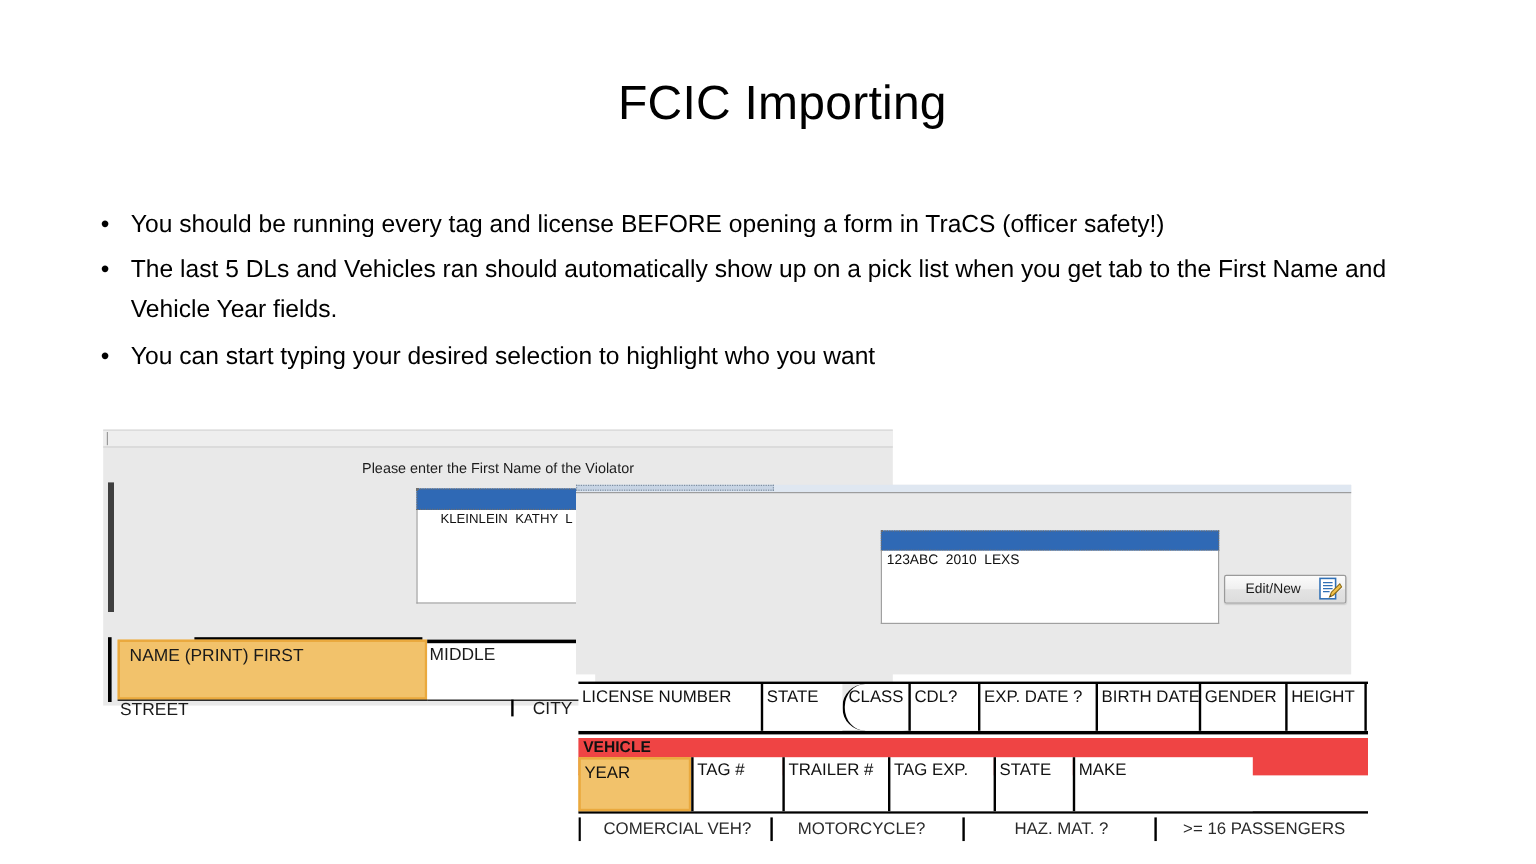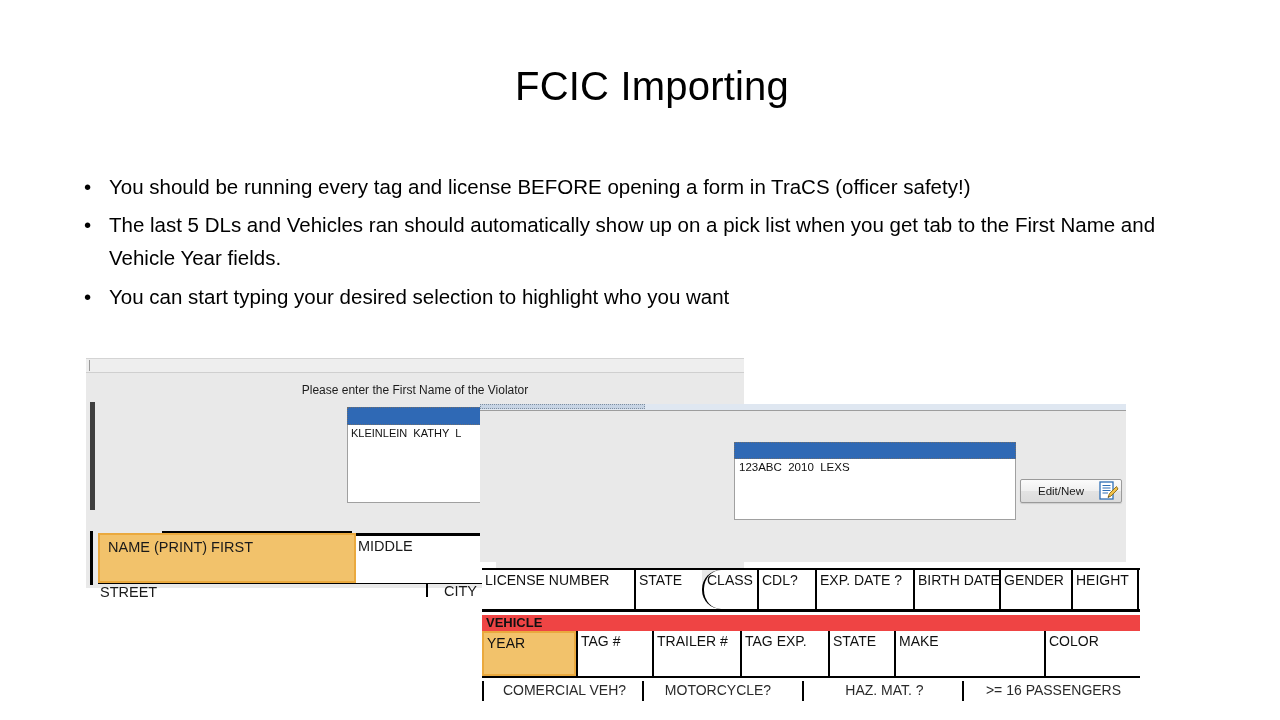--- a/index.html
+++ b/index.html
@@ -118,21 +118,21 @@
     position: absolute;
     left: 0; top: 18px;
     width: 134px;
     height: 78px;
     background: #ffffff;
     border: 1px solid #a0a0a0;
     border-top: none;
     box-sizing: border-box;
   }
   #shot1-item {
-    padding: 2px 3px 0 3px;
+    padding: 2px 3px 0 19px;
     font-size: 11px;
     color: #101010;
     white-space: pre;
   }
   #shot1-rule {
     position: absolute;
     left: 395px;
     top: 57px;
     width: 228px;
     height: 1px;
@@ -472,21 +472,20 @@
       <span class="lbl">VEHICLE</span>
     </div>
 
     <div class="tbl-row" id="row-veh">
       <div class="cell nb" id="veh-year" style="left:0px;   width:94px;">YEAR</div>
       <div class="cell" style="left:94px;  width:76px;">TAG #</div>
       <div class="cell" style="left:170px; width:88px;">TRAILER #</div>
       <div class="cell" style="left:258px; width:88px;">TAG EXP.</div>
       <div class="cell" style="left:346px; width:66px;">STATE</div>
       <div class="cell" style="left:412px; width:150px;">MAKE</div>
-      <div class="cell" style="left:562px; width:96px;">COLOR</div>
     </div>
 
     <div class="tbl-row" id="row-veh-2">
       <div class="cell nb" style="left:0px;   width:160px;">COMERCIAL VEH?</div>
       <div class="cell" style="left:160px; width:147px;">MOTORCYCLE?</div>
       <div class="cell" style="left:320px; width:160px;">HAZ. MAT. ?</div>
       <div class="cell" style="left:480px; width:178px;">&gt;= 16 PASSENGERS</div>
     </div>
 
   </div>

